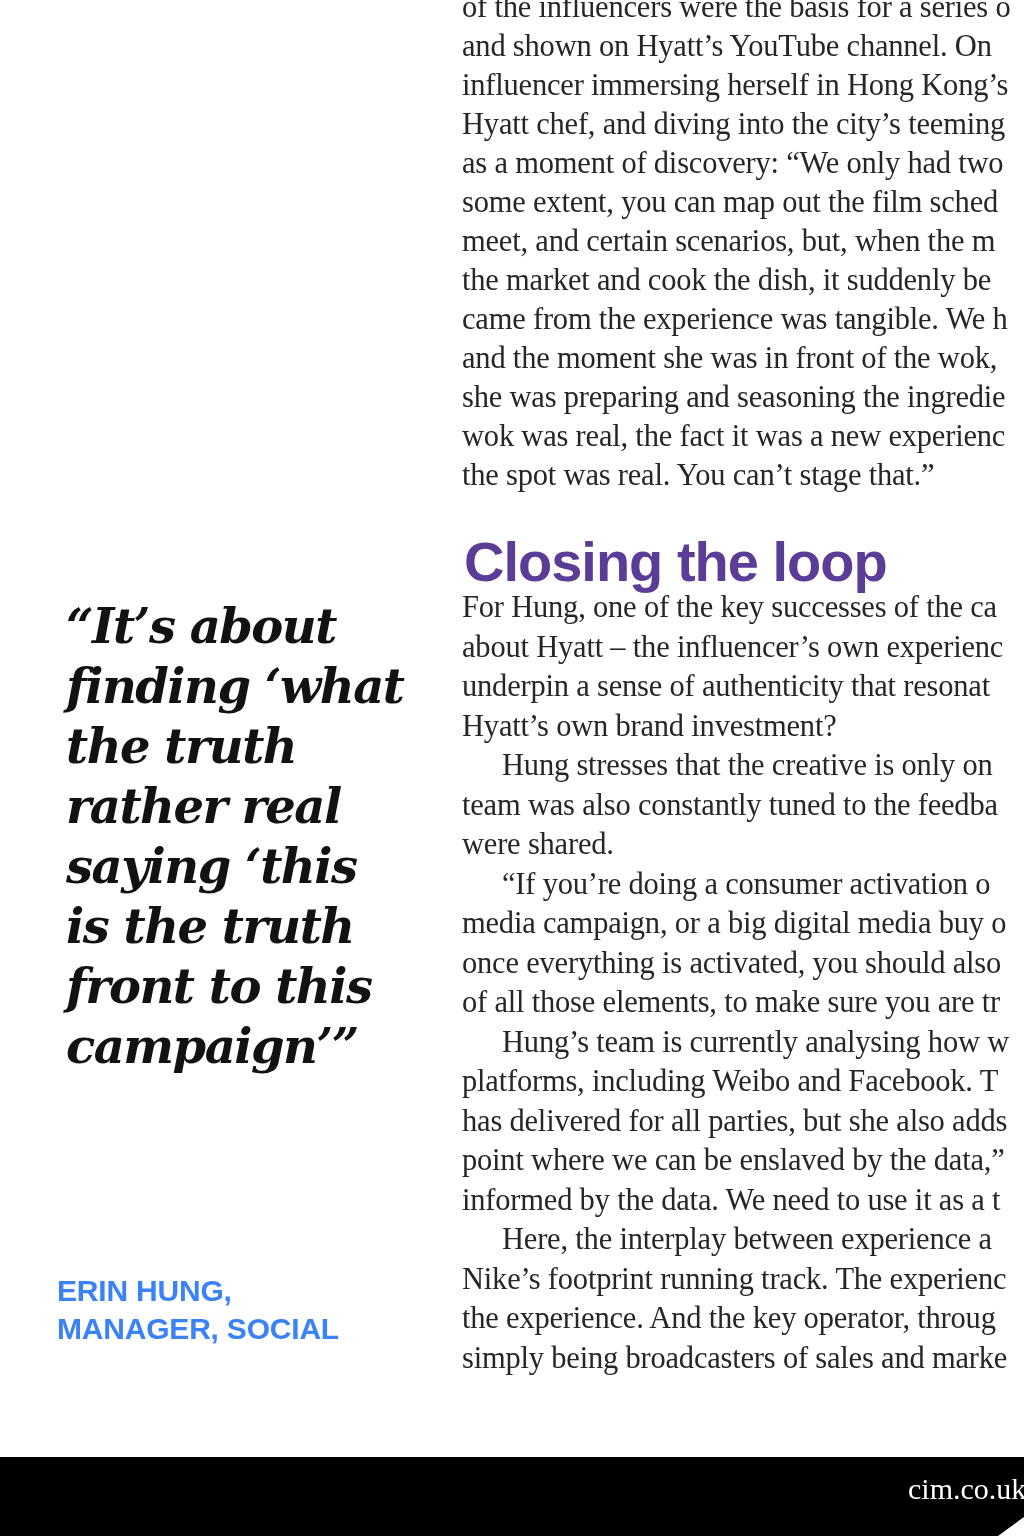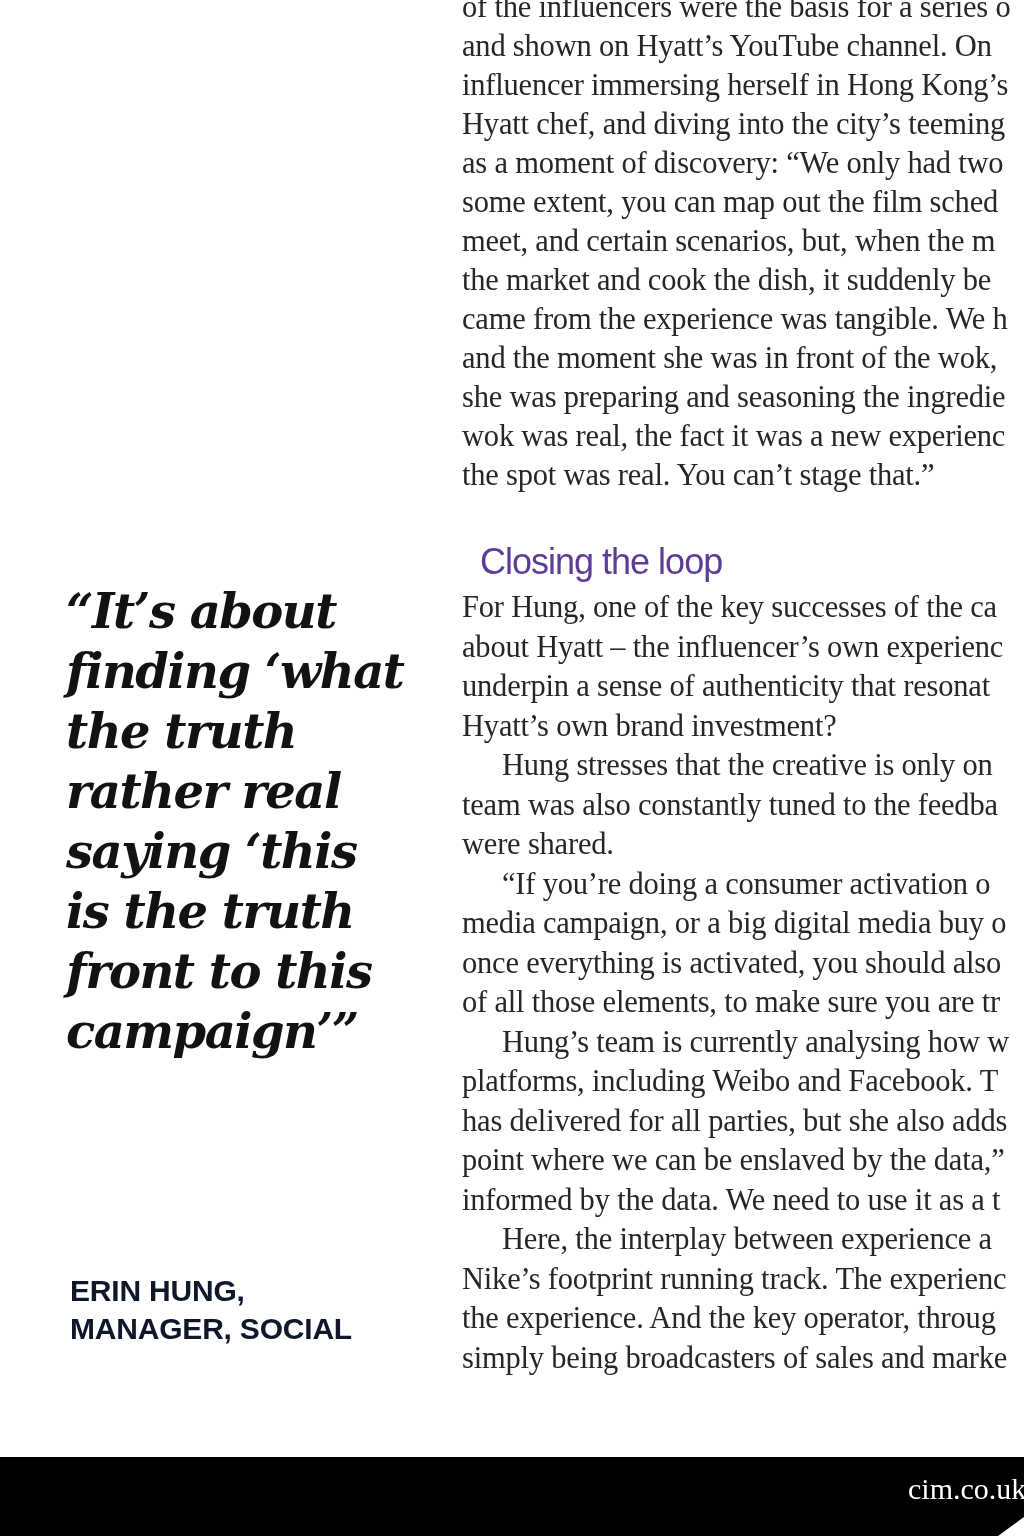--- a/index.html
+++ b/index.html
@@ -10,45 +10,45 @@
     overflow:hidden;
     font-family:"Liberation Serif", serif;
   }
   .intro-lines{
     position:absolute;left:462px;top:-12px;width:700px;
     font-size:30.5px;line-height:39px;color:#262626;
     letter-spacing:-0.2px;
   }
   .intro-lines .line, .body-lines .line{white-space:nowrap;}
   .section-heading{
-    position:absolute;left:480px;top:536px;
+    position:absolute;left:464px;top:536px;
     font-family:"Liberation Sans", sans-serif;
-    font-weight:400;font-size:36px;line-height:52px;
+    font-weight:700;font-size:56px;line-height:52px;
     letter-spacing:-1px;white-space:nowrap;
   }
   .body-lines{
     position:absolute;left:462px;top:588px;width:700px;
     font-size:30.5px;line-height:39.5px;color:#262626;
     letter-spacing:-0.2px;
   }
   .line.indent{padding-left:40px;}
   
   .pull-quote{
-    position:absolute;left:66px;top:581px;width:420px;
+    position:absolute;left:66px;top:596px;width:420px;
     font-family:"DejaVu Serif", serif;
     font-style:italic;font-weight:700;
     font-size:48px;line-height:60px;
     letter-spacing:-1.5px;color:#121212;
   }
   .pull-quote .line{white-space:nowrap;}
   .attribution{
-    position:absolute;left:70px;top:1272px;width:400px;
+    position:absolute;left:57px;top:1272px;width:400px;
     font-family:"Liberation Sans", sans-serif;
     font-weight:700;font-size:30px;line-height:38px;
-    color:#0f172a;letter-spacing:-0.2px;
+    color:#3b82f6;letter-spacing:-0.2px;
   }
   .attribution .line{white-space:nowrap;}
   
   .footer-bar{
     position:absolute;left:0;top:1457px;width:1024px;height:79px;
   }
   .footer-url{
     position:absolute;left:908px;top:15px;
     font-family:"Liberation Serif", serif;
     font-size:30px;white-space:nowrap;

